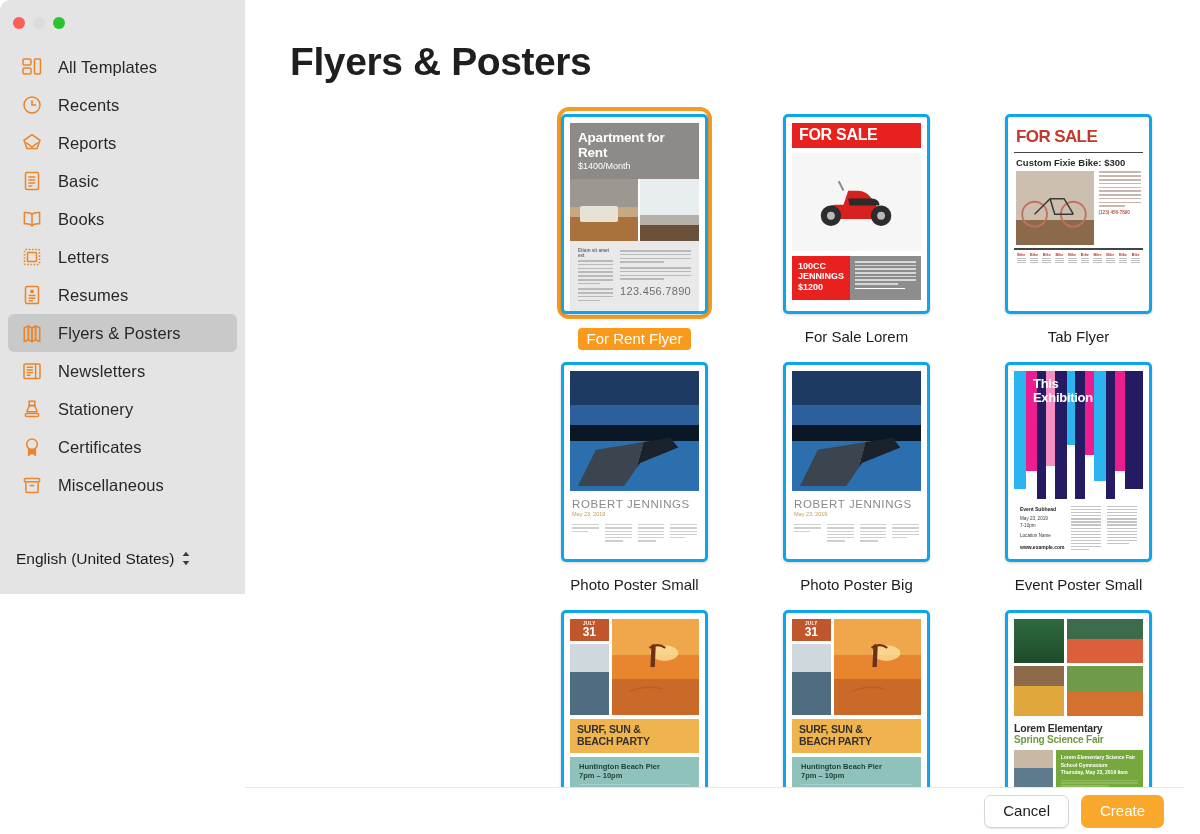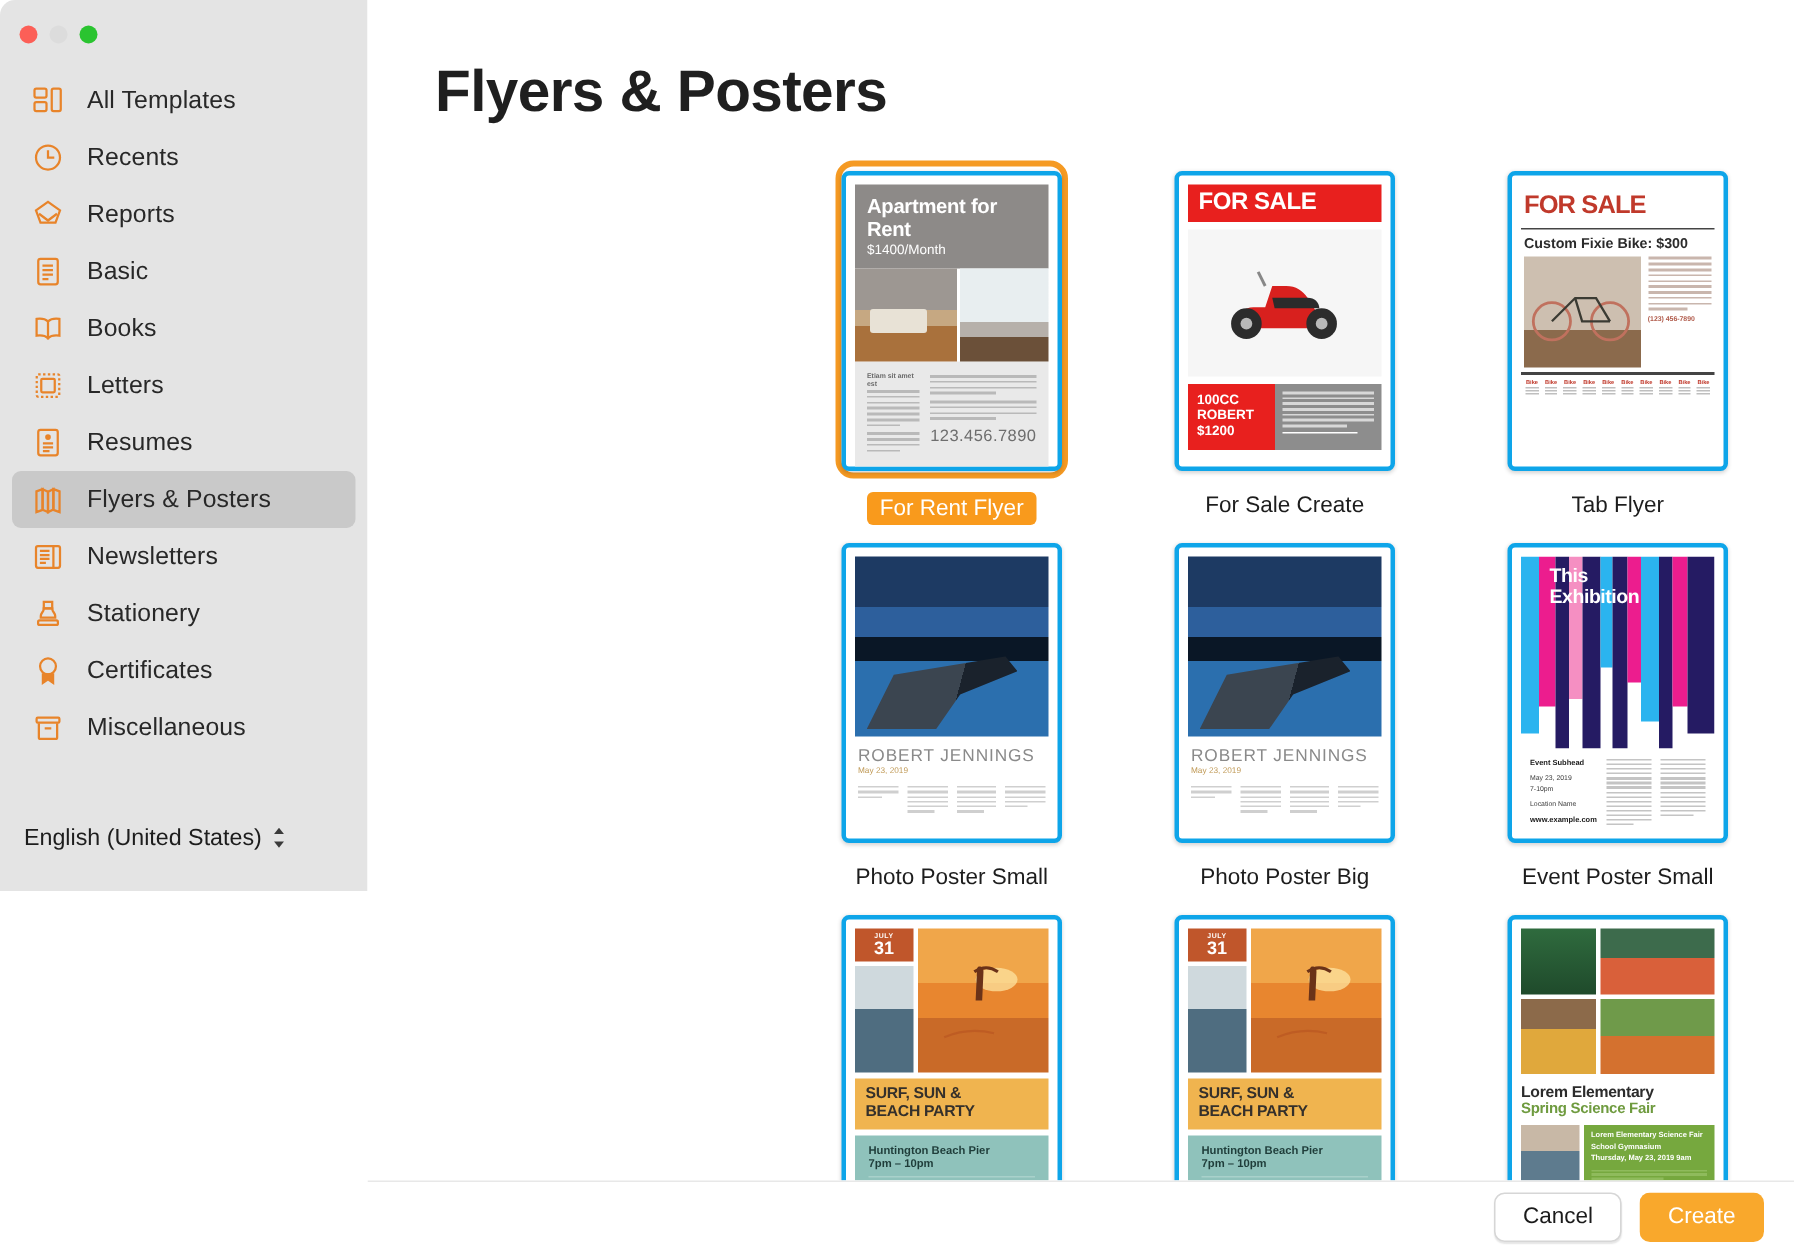--- a/index.html
+++ b/index.html
@@ -110,21 +110,21 @@
   }
   .caption.selected-cap span {
     background: #f99a1c; color: #ffffff;
     border-radius: 4px; padding: 2px 9px 3px 9px;
     display: inline-block;
   }
   .row-spacer { height: 8px; grid-column: 1 / -1; }
 
   
   .bottom-bar {
-    position: absolute; left: 0; bottom: 0; right: 4px;
+    position: absolute; left: 0; bottom: 0; right: 16px;
     height: 47px; background: #ffffff;
     border-top: 1px solid #e8e8e8;
     display: flex; align-items: center; justify-content: flex-end;
     padding-right: 20px; gap: 12px; padding-left: 16px;
   }
   .btn {
     font-size: 15px; border-radius: 7px;
     padding: 6px 18px 7px 18px; line-height: 1.2;
     cursor: default; border: 1px solid transparent;
   }
@@ -442,38 +442,38 @@
                     <circle cx="28" cy="52" r="13" fill="#2c2c2c"></circle>
                       <circle cx="28" cy="52" r="5" fill="#b9b9b9"></circle>
                     <circle cx="92" cy="52" r="13" fill="#2c2c2c"></circle>
                       <circle cx="92" cy="52" r="5" fill="#b9b9b9"></circle>
                     <path d="M44 20l-6-12" stroke="#888" stroke-width="2.5" fill="none"></path>
                   </svg>
                 </div>
                 <div class="sale-foot">
                   <div class="sale-red">
                     <div>100CC</div>
-                    <div>ROBERT</div>
+                    <div>JENNINGS</div>
                     <div>$1200</div>
                   </div>
                   <div class="sale-grey">
                     <div class="ln-w"></div>
                       <div class="ln-w"></div>
                       <div class="ln-w"></div>
                       <div class="ln-w"></div>
                     <div class="ln-w"></div>
                       <div class="ln-w"></div>
                       <div class="ln-w" style="width:70%"></div>
                     <div class="ln-w" style="margin-top:3px;background:#fff;width:82%"></div>
                   </div>
                 </div>
               </div>
             </div>
           </div>
-          <div class="caption">For Sale Create</div>
+          <div class="caption">For Sale Lorem</div>
         </div>
 
         <div class="cell">
           <div class="thumb-wrap">
             <div class="thumb">
               <div class="t-pad">
                 <div class="tab-head">FOR SALE</div>
                 <div class="rule"></div>
                 <div class="tab-sub">Custom Fixie Bike: $300</div>
                 <div class="tab-mid">

